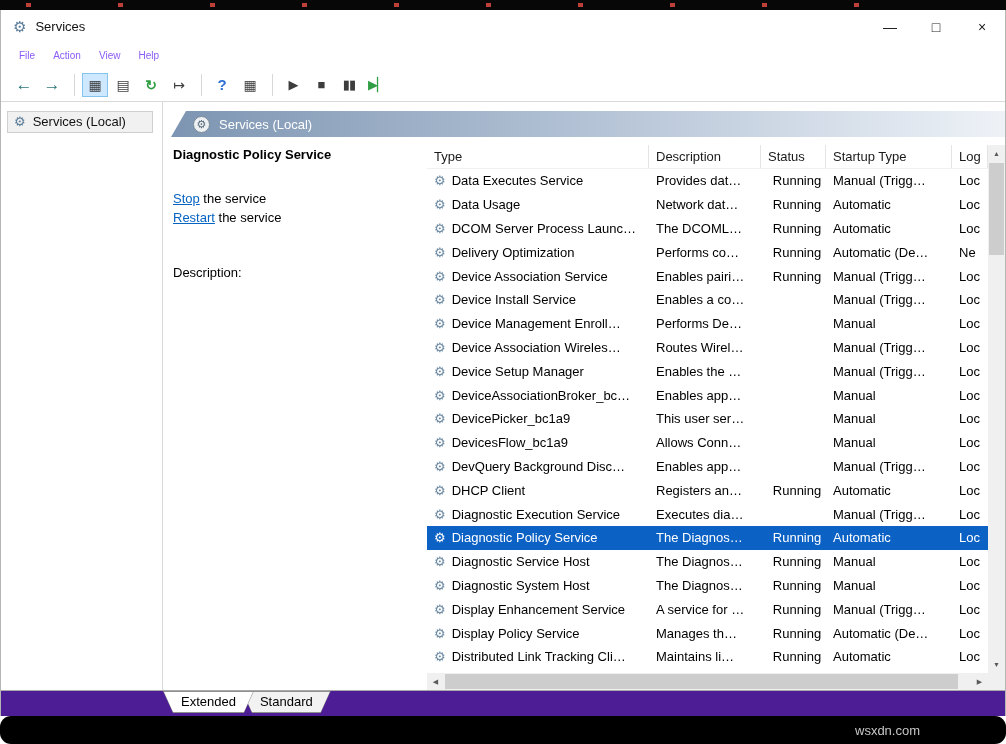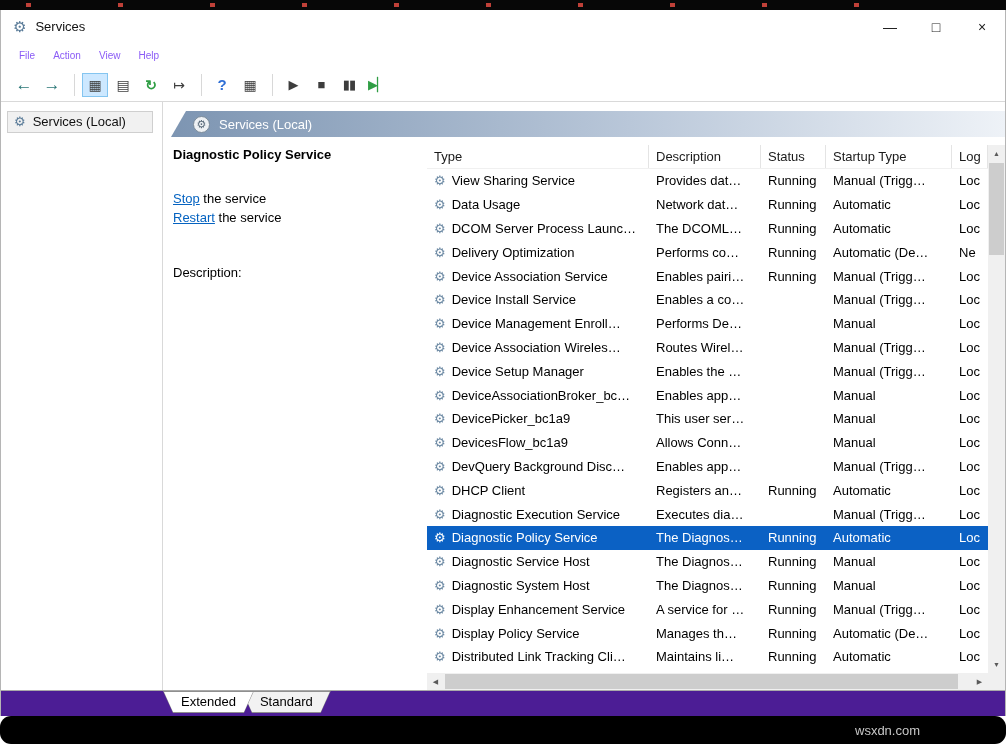--- a/index.html
+++ b/index.html
@@ -62,21 +62,21 @@
 
   .list-header { height:24px; flex:none; display:flex; font-size:13px; color:#1a1a1a; border-bottom:1px solid #f0f0f0; }
   .hcell { display:flex; align-items:center; padding-left:7px; border-right:1px solid #e4e4e4;
     overflow:hidden; white-space:nowrap; }
 
   .rows { flex:1; overflow:hidden; }
   .svc-row { height:23.8px; display:flex; align-items:center; font-size:13px; color:#000; }
   .cell { overflow:hidden; white-space:nowrap; padding-left:7px; }
   .col-name { width:222px; flex:none; display:flex; align-items:center; gap:6px; }
   .col-desc { width:112px; flex:none; }
-  .col-status { width:65px; flex:none; }
+  .col-status { width:65px; flex:none;text-align:center; }
   .col-startup { width:126px; flex:none; }
   .col-logon { flex:1; min-width:0; }
   .row-gear { color:#6d8aa4; font-size:13px; flex:none; }
   .svc-row.selected { background:var(--selection); color:#fff; }
   .svc-row.selected .row-gear { color:#fff; }
 
   .vscroll { width:17px; flex:none; background:#f0f0f0; display:flex; flex-direction:column; }
   .vs-arrow { height:17px; flex:none; display:flex; align-items:center; justify-content:center; font-size:7px; color:#5a5a5a; }
   .vs-thumb { height:92px; flex:none; background:#cdcdcd; margin:1px 1px 0 1px; }
   .vs-track { flex:1; }
@@ -180,21 +180,21 @@
                   <div class="hcell col-name">Type</div>
                   <div class="hcell col-desc">Description</div>
                   <div class="hcell col-status">Status</div>
                   <div class="hcell col-startup">Startup Type</div>
                   <div class="hcell col-logon">Log</div>
                 </div>
                 <div class="rows">
   <div class="svc-row">
     <div class="cell col-name">
       <span class="row-gear">⚙</span>
-      <span class="cell-text">View Sharing Service</span>
+      <span class="cell-text">Data Executes Service</span>
     </div>
     <div class="cell col-desc">Provides dat…</div>
     <div class="cell col-status">Running</div>
     <div class="cell col-startup">Manual (Trigg…</div>
     <div class="cell col-logon">Loc</div>
   </div>
 
   <div class="svc-row">
     <div class="cell col-name">
       <span class="row-gear">⚙</span>

